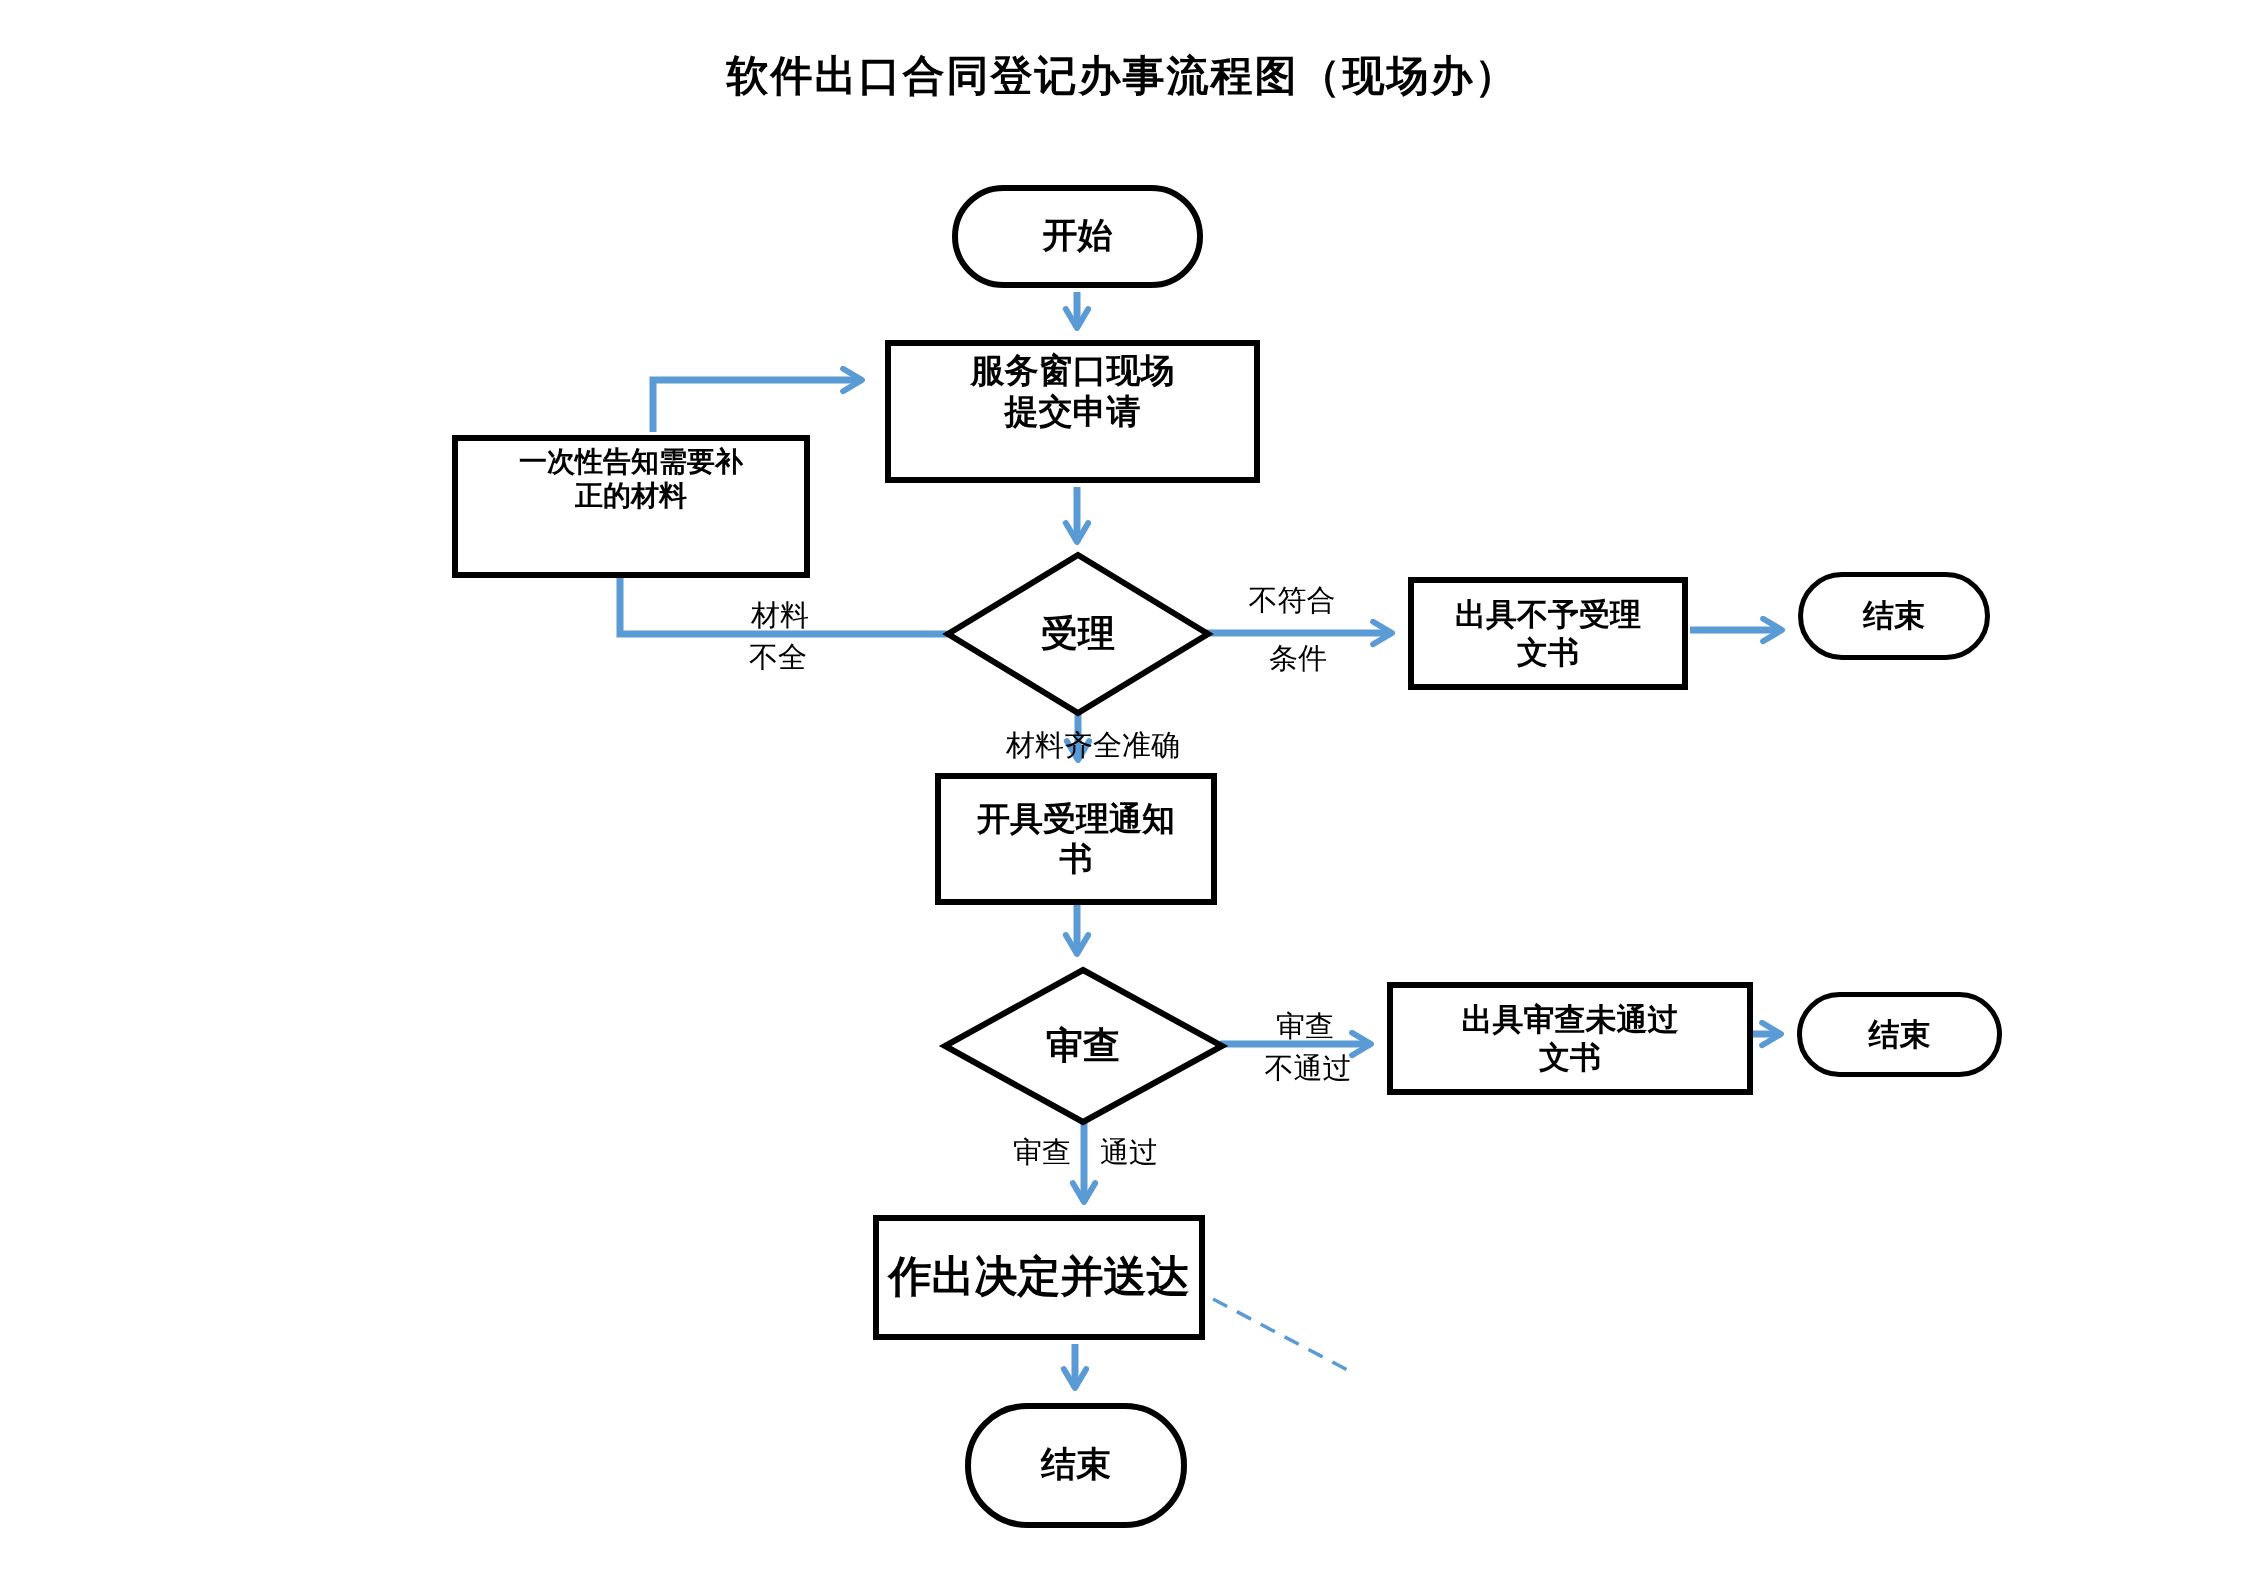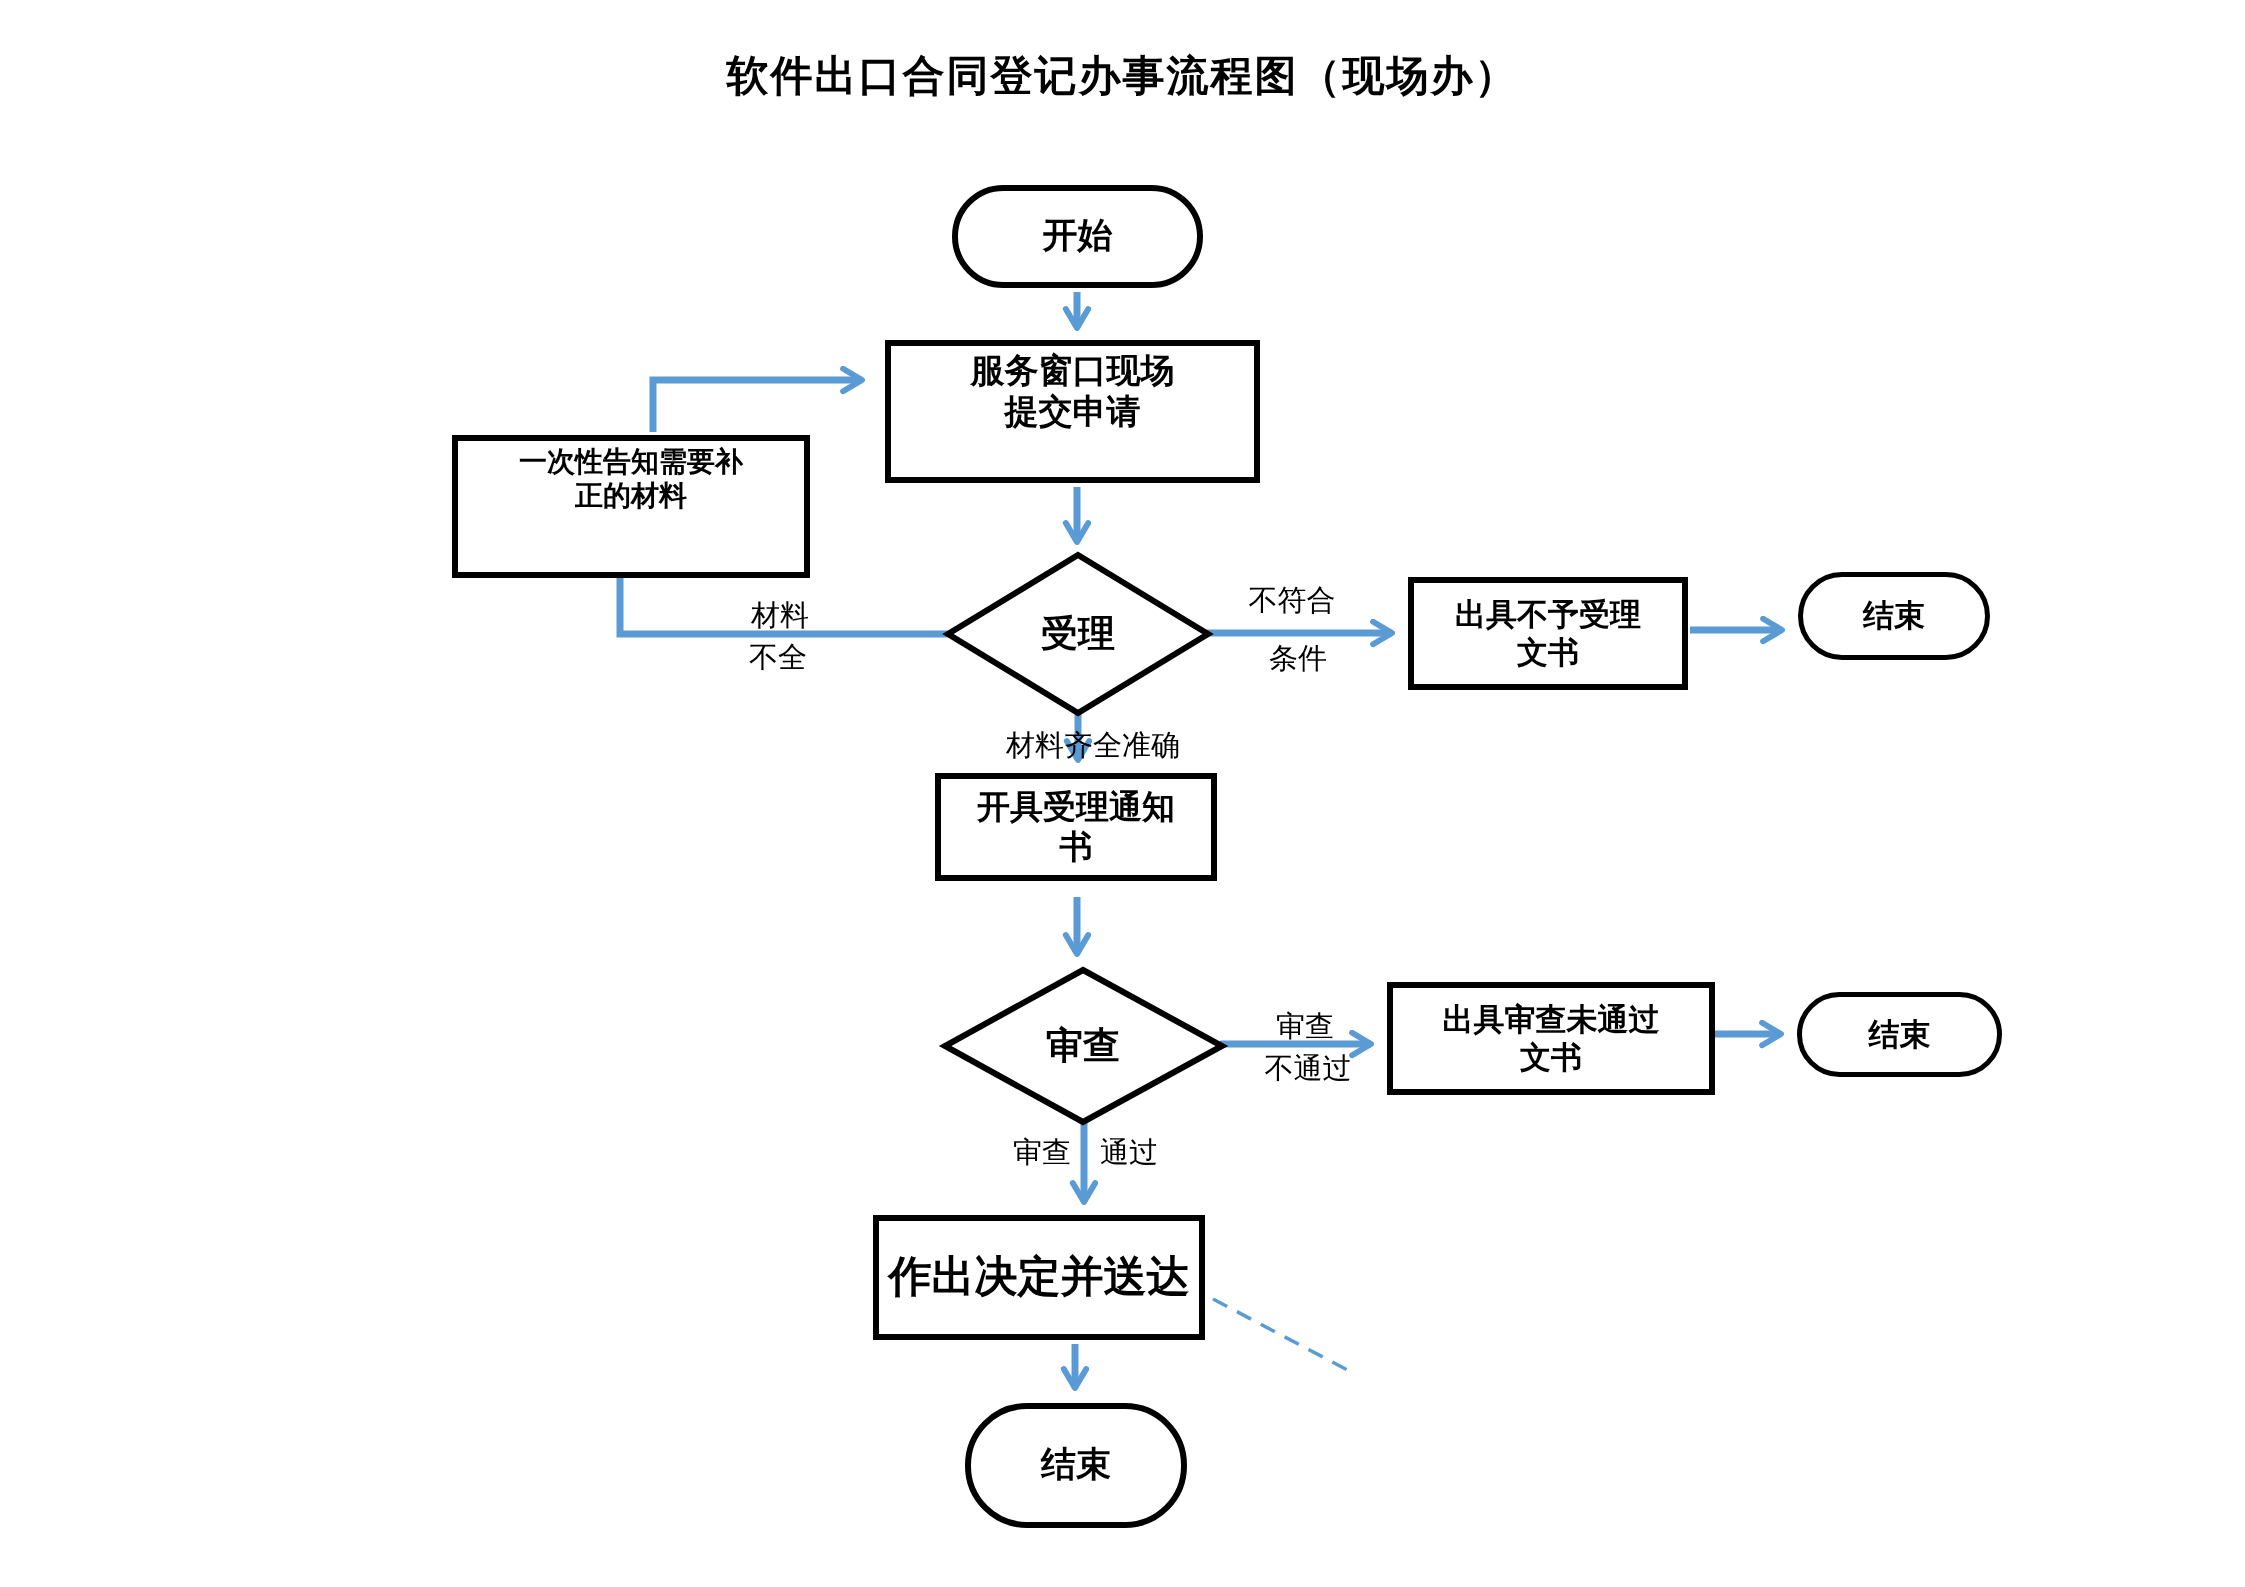--- a/index.html
+++ b/index.html
@@ -64,24 +64,24 @@
 提交申请</div>
 
   <div class="node process top-biased" style="left:452px; top:435px; width:358px; height:143px; font-size:28px;">一次性告知需要补
 正的材料</div>
 
   <div class="node process" style="left:1408px; top:577px; width:280px; height:113px; font-size:31px;">出具不予受理
 文书</div>
 
   <div class="node terminator" style="left:1798px; top:572px; width:192px; height:88px; border-radius:44px; font-size:31px; border-width:5px;">结束</div>
 
-  <div class="node process" style="left:935px; top:773px; width:282px; height:108px; font-size:33px;">开具受理通知
+  <div class="node process" style="left:935px; top:773px; width:282px; height:132px; font-size:33px;">开具受理通知
 书</div>
 
-  <div class="node process" style="left:1387px; top:982px; width:328px; height:113px; font-size:31px;">出具审查未通过
+  <div class="node process" style="left:1387px; top:982px; width:366px; height:113px; font-size:31px;">出具审查未通过
 文书</div>
 
   <div class="node terminator" style="left:1797px; top:992px; width:205px; height:85px; border-radius:43px; font-size:31px; border-width:5px;">结束</div>
 
   <div class="node process" style="left:873px; top:1215px; width:332px; height:125px; font-size:43px;">作出决定并送达</div>
 
   <div class="node terminator" style="left:965px; top:1403px; width:222px; height:125px; border-radius:62px; font-size:35px;">结束</div>
 
   <div class="diamond-label" style="left:1078px; top:634px;">受理</div>
   <div class="diamond-label" style="left:1083px; top:1046px;">审查</div>

